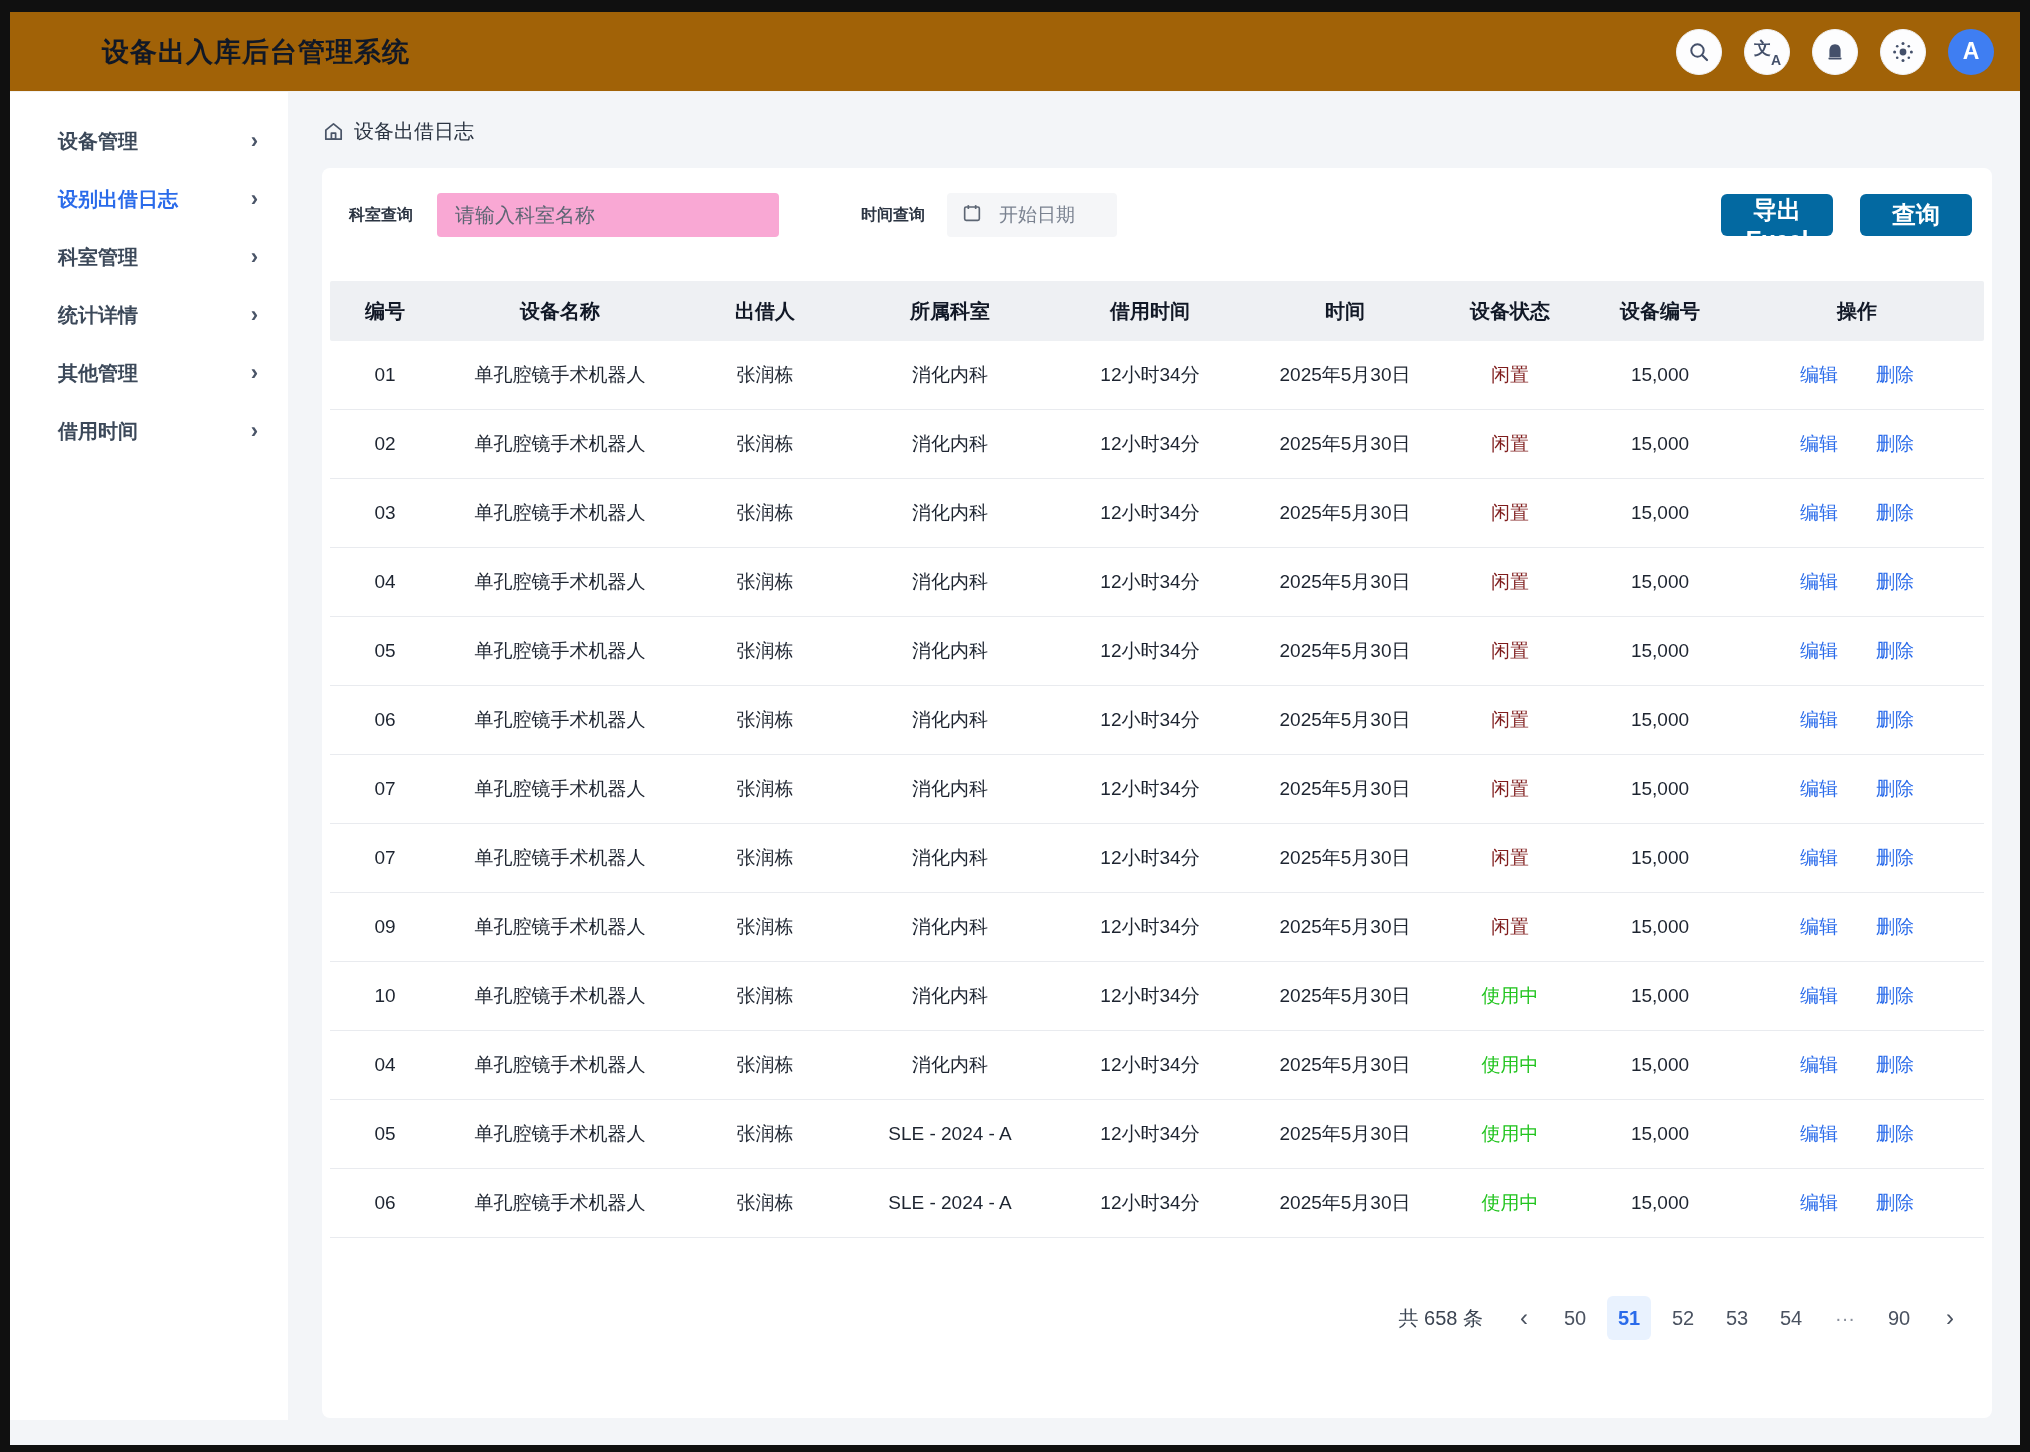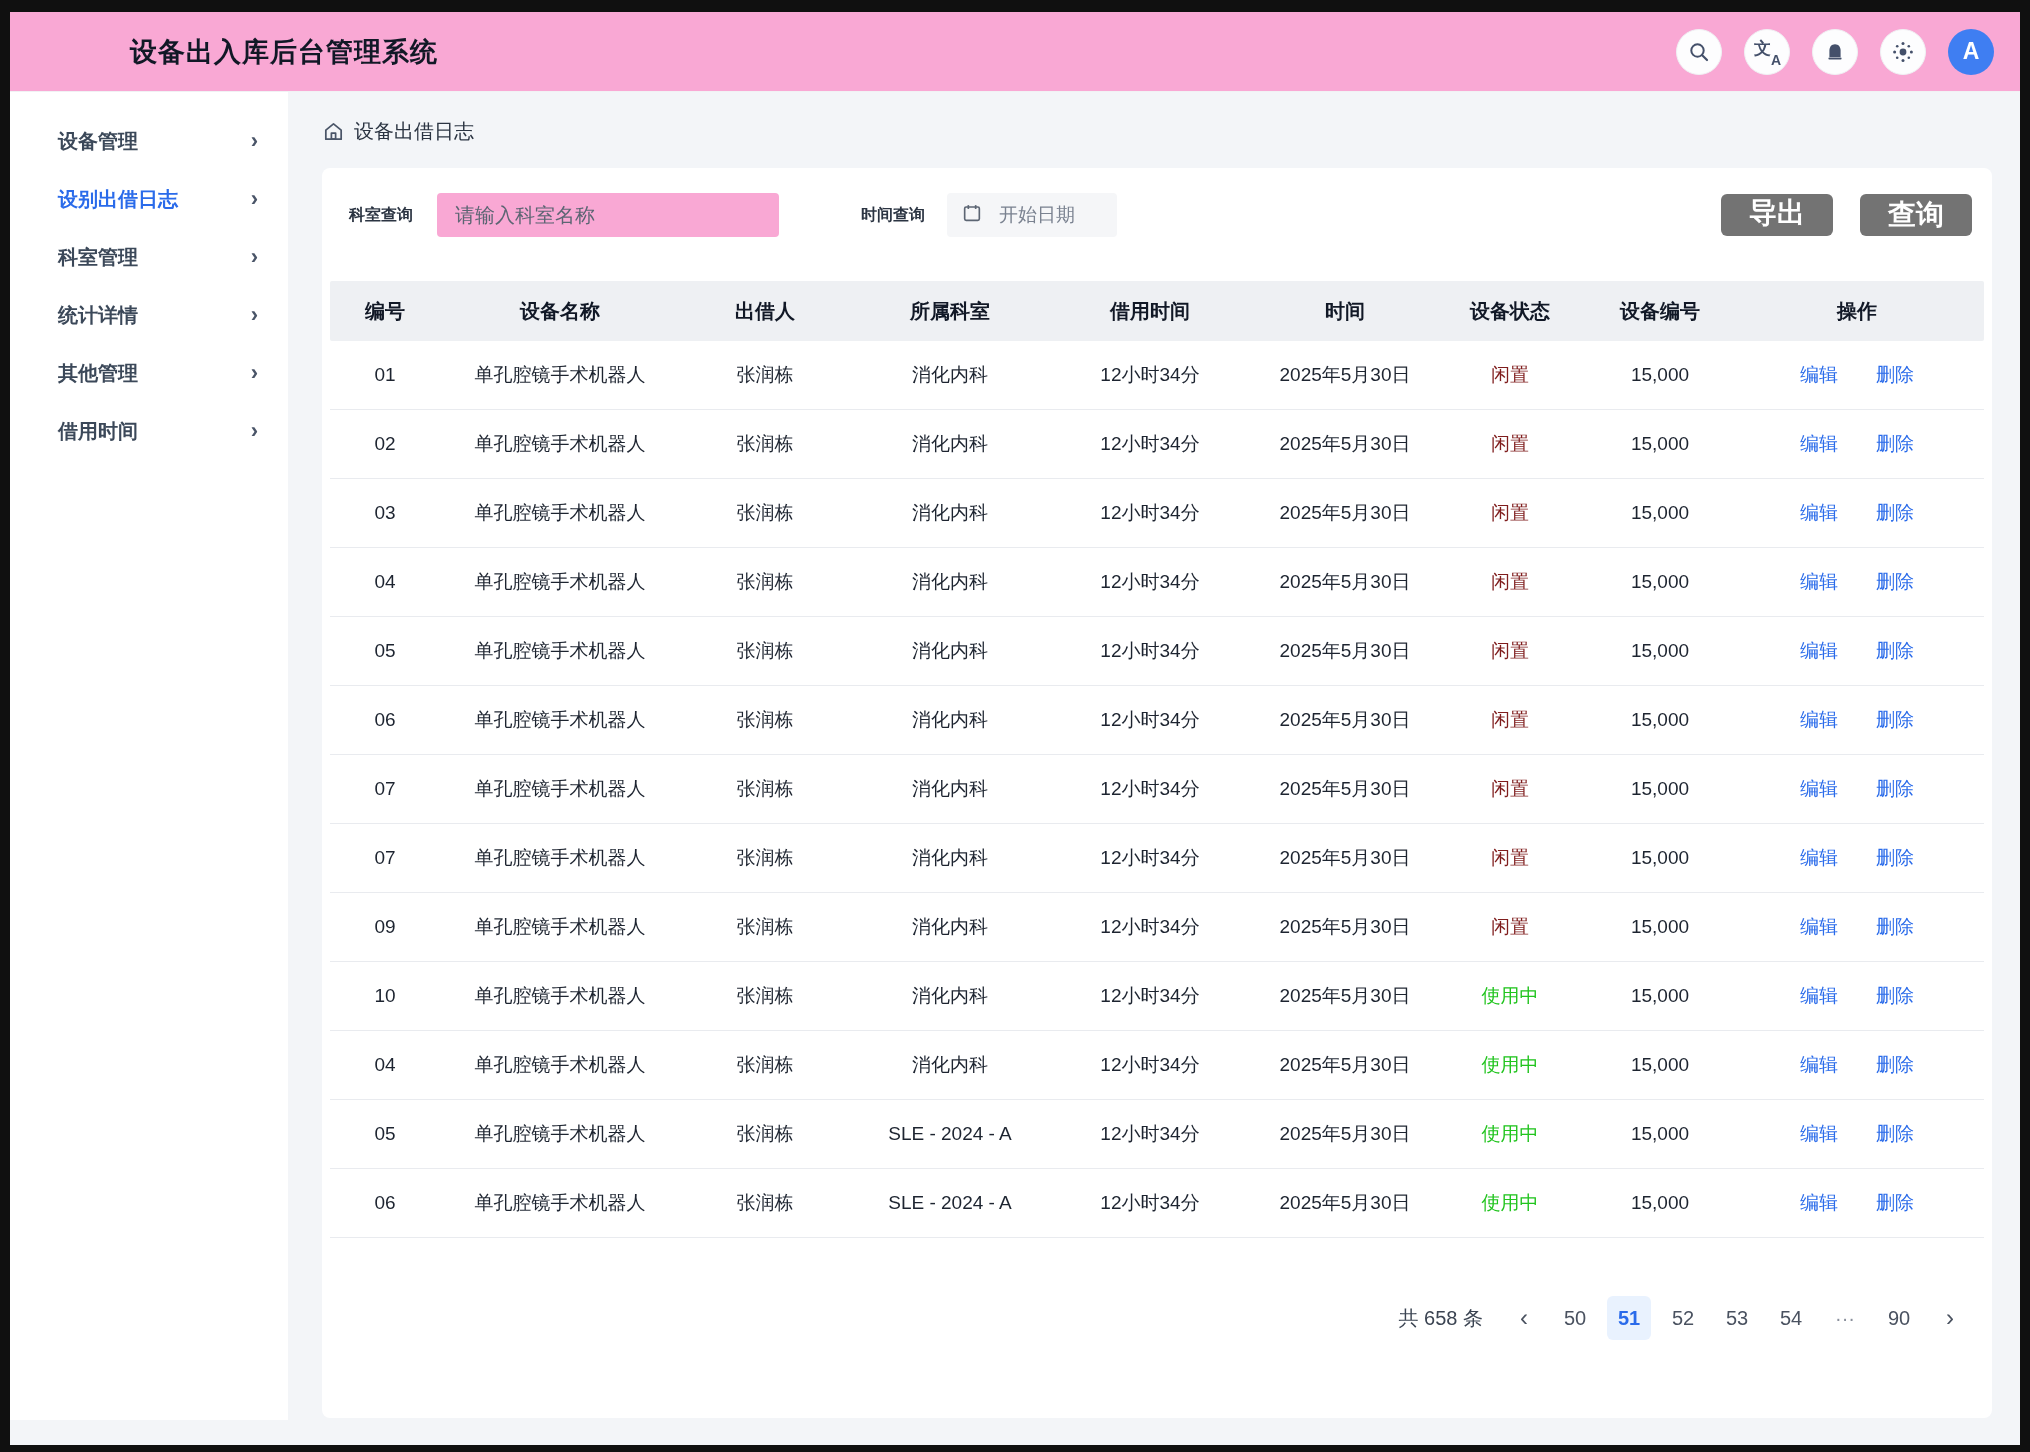--- a/index.html
+++ b/index.html
@@ -2,22 +2,22 @@
 <html><head>
 <meta charset="utf-8">
 <style>
   * { margin:0; padding:0; box-sizing:border-box; }
   html,body { width:2030px; height:1452px; }
   body { background:#101010; font-family:"Liberation Sans","DejaVu Sans",sans-serif; color:#20293a; }
   .frame { width:2030px; height:1452px; padding:12px 10px 7px 10px; background:#101010; }
   .window { width:2010px; height:1433px; background:#fff; overflow:hidden; display:flex; flex-direction:column; }
 
   
-  .app-header { height:80px; background:#f9a8d4; display:flex; align-items:center; flex:0 0 80px;
-                border-bottom:1px solid #f1f2f4; padding-left:120px; padding-right:26px; }
+  .app-header { height:80px; background:#a16207; display:flex; align-items:center; flex:0 0 80px;
+                border-bottom:1px solid #f1f2f4; padding-left:92px; padding-right:26px; }
   .app-title { font-size:27px; font-weight:bold; color:#111826; letter-spacing:1px; }
   .header-right { margin-left:auto; display:flex; align-items:center; gap:22px; }
   .icon-btn { width:46px; height:46px; border-radius:50%; background:#fdfdfe; border:1px solid #f0f1f4;
               display:flex; align-items:center; justify-content:center; cursor:pointer; }
   .icon-btn svg { display:block; }
   .translate-glyph { position:relative; width:26px; height:26px; color:#44506a; }
   .translate-glyph .zh { position:absolute; left:0; top:-2px; font-size:17px; font-weight:bold; }
   .translate-glyph .en { position:absolute; right:-1px; bottom:-3px; font-size:14px; font-weight:bold; }
   .avatar { width:46px; height:46px; border-radius:50%; background:#3f7ef2; color:#fff; font-size:23px;
             font-weight:bold; display:flex; align-items:center; justify-content:center; cursor:pointer; }
@@ -40,21 +40,21 @@
   .filter-row { display:flex; align-items:center; padding:25px 20px 0 27px; height:69px; }
   .f-label { font-size:16px; font-weight:bold; color:#2b3442; }
   .dept-input { width:342px; height:44px; margin-left:24px; background:#f9a8d4; border:none; border-radius:4px;
                 padding:0 18px; font-size:20px; font-family:inherit; color:#2b3442; }
   .dept-input::placeholder { color:#5c6573; }
   .time-label { margin-left:82px; }
   .date-box { width:170px; height:44px; margin-left:22px; background:#f5f6f8; border-radius:4px;
               display:flex; align-items:center; padding:0 14px; gap:16px; cursor:pointer; }
   .date-box .ph { font-size:19px; color:#7a8290;font-family:Liberation Serif, serif; }
   .btns { margin-left:auto; display:flex; gap:27px; }
-  .btn { height:42px; border:none; border-radius:6px; background:#737373; color:#fff; font-size:28px;
+  .btn { height:42px; border:none; border-radius:6px; background:#0369a1; color:#fff; font-size:24px;
          font-weight:bold; font-family:inherit; cursor:pointer; padding:0 22px; }
   .btn.export { width:112px; }
   .btn.query { width:112px; }
 
   
   .table { margin:44px 8px 0 8px; }
   .tr { display:flex; align-items:center; }
   .thead { height:60px; background:#eef0f3; border-radius:2px; }
   .thead .td { font-size:20px; font-weight:bold; color:#111826; }
   .row { height:69px; border-bottom:1px solid #e9ebef; }

